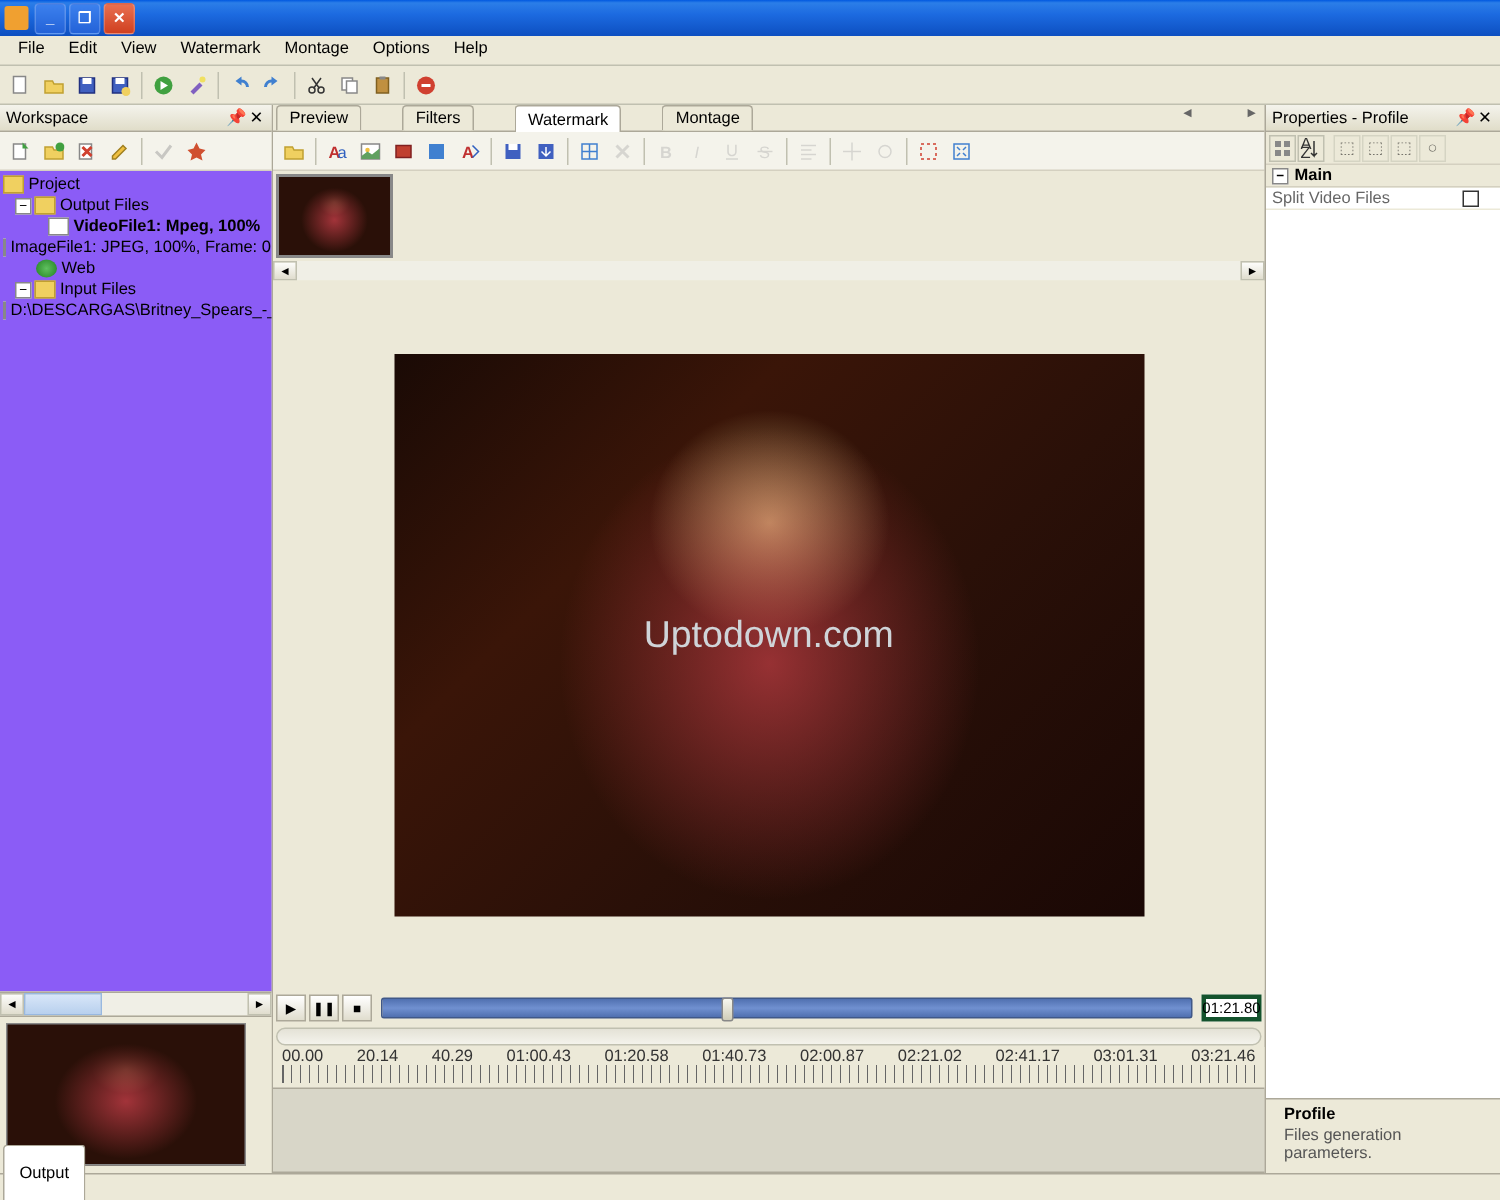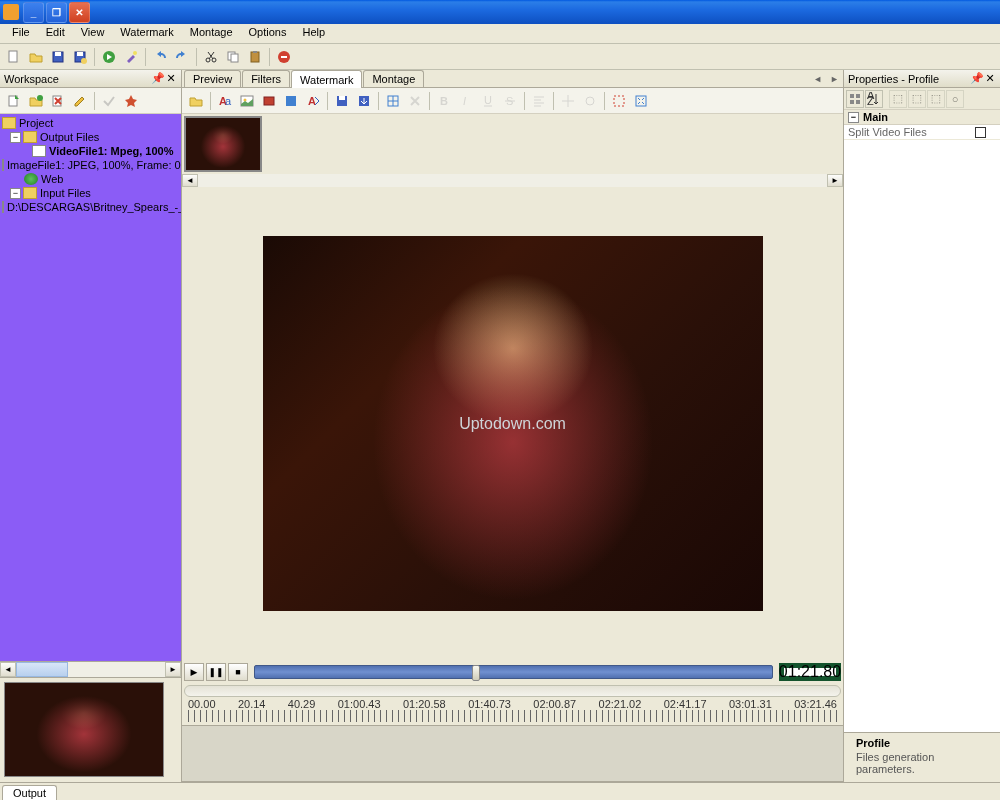--- a/index.html
+++ b/index.html
@@ -39,45 +39,45 @@
 .tree-node.bold { font-weight: bold; }
 
 .hscroll { height: 16px; background: #ece9d8; display: flex; border-top: 1px solid #aca899; }
 .hscroll .arrow { width: 16px; background: linear-gradient(to bottom, #fdfdfb, #e0ddce); border: 1px solid #c0c0b0; display: flex; align-items: center; justify-content: center; font-size: 8px; }
 .hscroll .track { flex: 1; background: #f0efe6; }
 .hscroll .thumb { height: 100%; background: linear-gradient(to bottom, #d8e6f8, #b8d0ee); border: 1px solid #98b8e0; }
 
 .thumb-preview { height: 105px; background: #ece9d8; padding: 4px; border-top: 1px solid #aca899; }
 
 .center { flex: 1; display: flex; flex-direction: column; background: #ece9d8; }
-.center-tabs { height: 18px; display: flex; align-items: center; padding-left: 2px; border-bottom: 1px solid #aca899; }
+.center-tabs { height: 18px; display: flex; align-items: flex-start; padding-left: 2px; border-bottom: 1px solid #aca899; gap: 26px; }
 .ctab { padding: 2px 8px; border: 1px solid #aca899; border-bottom: none; background: #ece9d8; margin-right: 1px; border-radius: 3px 3px 0 0; cursor: pointer; }
 .ctab.active { background: #fff; padding-top: 3px; }
 .center-tabs .spacer { flex: 1; }
 .center-tabs .nav { padding: 0 4px; font-size: 9px; color: #666; }
 
 .center-tb { height: 26px; background: #f4f3eb; display: flex; align-items: center; padding: 0 4px; gap: 2px; border-bottom: 1px solid #d4d0c0; }
 
 .film-strip { height: 60px; background: #ece9d8; padding: 2px; }
 .film-frame { width: 78px; height: 56px; background: #2a1008; border: 2px solid #888; display: inline-block; }
 
 .film-scroll { height: 13px; background: #ece9d8; display: flex; }
 .film-scroll .arrow { width: 16px; border: 1px solid #c0c0b0; background: linear-gradient(to bottom, #fdfdfb, #e0ddce); display:flex;align-items:center;justify-content:center;font-size:8px; }
 .film-scroll .track { flex: 1; background: #f0efe6; }
 
 .preview-area { flex: 1; background: #ece9d8; display: flex; align-items: center; justify-content: center; position: relative; }
 .video-frame { width: 500px; height: 375px; background: linear-gradient(135deg, #1a0a05 0%, #3a1508 30%, #2a1008 60%, #1a0805 100%); position: relative; overflow: hidden; }
 .video-frame::before { content: ''; position: absolute; inset: 0; background: radial-gradient(ellipse 40% 60% at 50% 55%, rgba(220,70,80,0.6), transparent 70%), radial-gradient(ellipse 20% 25% at 50% 30%, rgba(240,210,140,0.7), transparent 80%); }
-.watermark-text { position: absolute; top: 50%; left: 50%; transform: translate(-50%, -50%); color: #cfd4d8; font-size: 16px; font-family: Arial; font-weight: 400; }
+.watermark-text { position: absolute; top: 50%; left: 50%; transform: translate(-50%, -50%); color: #cfd4d8; font-size: 25px; font-family: Arial; font-weight: 400; }
 
 .playback { height: 24px; background: #ece9d8; display: flex; align-items: center; padding: 2px 2px; gap: 2px; }
 .pb-btn { width: 20px; height: 18px; border: 1px solid #aca899; background: linear-gradient(to bottom, #fff, #e0ddce); display: flex; align-items: center; justify-content: center; font-size: 9px; }
 .slider-track { flex: 1; height: 14px; background: linear-gradient(to bottom, #5070b0, #7090d0 50%, #5070b0); border: 1px solid #405888; margin: 0 4px; position: relative; border-radius: 2px; }
 .slider-thumb { position: absolute; left: 42%; top: -1px; width: 8px; height: 16px; background: linear-gradient(to bottom, #f8f8f0, #d0cdb8); border: 1px solid #888; border-radius: 2px; }
-.timecode { width: 62px; height: 18px; border: 5px solid #14532d; background: #fff; display: flex; align-items: center; justify-content: center; font-size: 16px; }
+.timecode { width: 40px; height: 18px; border: 3px solid #14532d; background: #fff; display: flex; align-items: center; justify-content: center; font-size: 10px; }
 
 .timeline-hdr { height: 18px; background: linear-gradient(to bottom, #8caae0, #6e8ecc); color: #2a3a5a; display: flex; align-items: center; padding: 0 4px; border-top: 1px solid #5878b0; border-bottom: 1px solid #5878b0; font-size: 10px; }
 .timeline-scroll { height: 14px; background: #ece9d8; display:flex; padding: 1px 2px; }
 .timeline-scroll .tr { flex:1; background: linear-gradient(to bottom, #e4e2d6, #f4f3ec); border:1px solid #c0c0b0; border-radius: 6px; }
 
 .ruler { height: 28px; background: #ece9d8; position: relative; border-bottom: 1px solid #aca899; }
 .ruler-labels { display: flex; justify-content: space-between; padding: 0 6px; font-size: 10px; color: #333; }
 .ruler-ticks { height: 12px; background: repeating-linear-gradient(to right, #666 0, #666 1px, transparent 1px, transparent 6px); margin: 0 6px; }
 
 .timeline-body { height: 56px; background: #d8d6c8; border-bottom: 1px solid #aca899; }
@@ -91,21 +91,21 @@
 .prop-row { display: flex; border-bottom: 1px solid #ece9d8; }
 .prop-row .k { flex: 1; padding: 1px 4px; color: #666; }
 .prop-row .v { width: 40px; padding: 1px 4px; display:flex;align-items:center;justify-content:center; }
 .checkbox { width: 11px; height: 11px; border: 1px solid #333; background: #fff; }
 
 .prop-help { height: 50px; background: #ece9d8; border-top: 1px solid #aca899; padding: 4px 12px; }
 .prop-help .t { font-weight: bold; }
 .prop-help .d { color: #555; margin-top: 2px; }
 
 .statusbar { height: 18px; background: #ece9d8; border-top: 1px solid #aca899; display: flex; align-items: flex-end; }
-.status-tab { padding: 1px 10px; border: 1px solid #aca899; border-bottom: none; background: #fff; border-radius: 3px 3px 0 0; margin-left: 2px; }
+.status-tab { padding: 12px 10px; border: 1px solid #aca899; border-bottom: none; background: #fff; border-radius: 3px 3px 0 0; margin-left: 2px; }
 
 svg { width: 14px; height: 14px; }
 </style>
 </head>
 <body>
 
 <div class="titlebar">
   <div class="titlebar-icon"></div>
   <div class="titlebar-btns">
     <div class="tbtn min">_</div>

